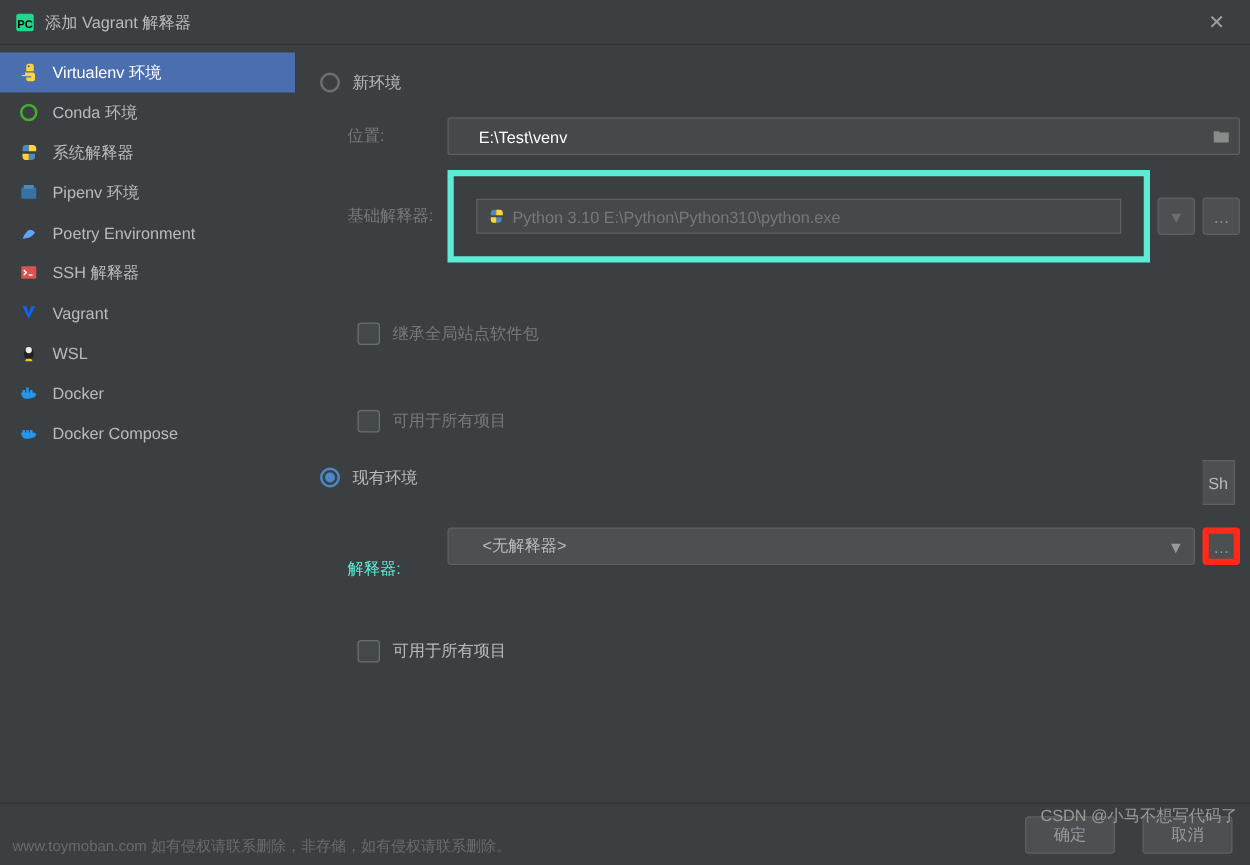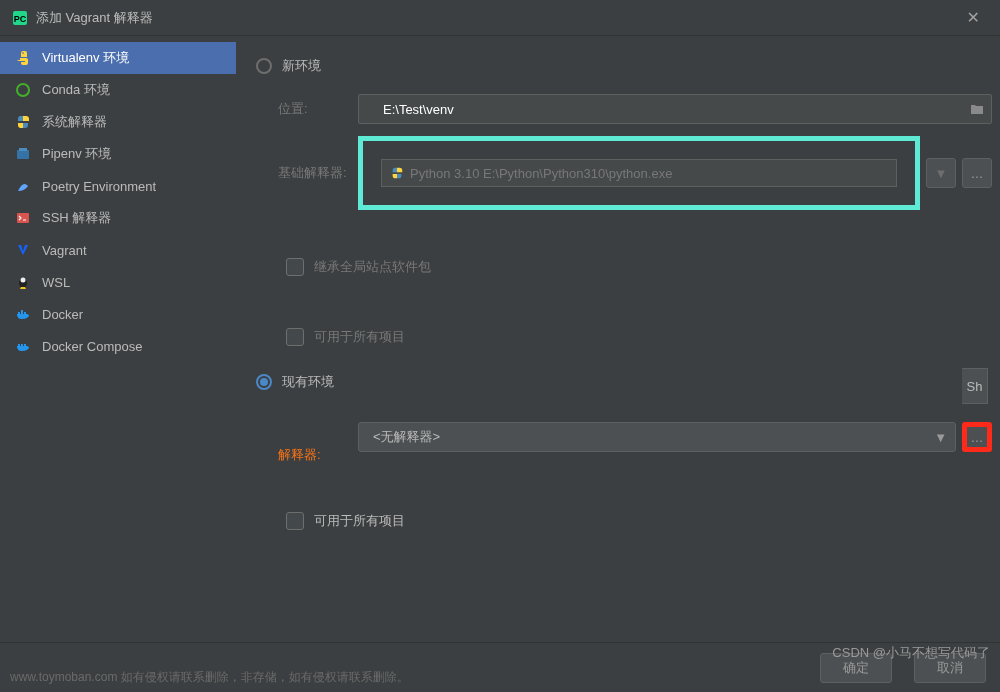--- a/index.html
+++ b/index.html
@@ -19,38 +19,38 @@
 
 .content { flex: 1; padding: 18px 8px 0 20px; position: relative; }
 
 .radio-row { display: flex; align-items: center; height: 24px; margin-bottom: 16px; text-align: right; }
 .radio { width: 16px; height: 16px; border-radius: 50%; border: 2px solid #6e6e6e; margin-right: 10px; display: flex; align-items: center; justify-content: center; }
 .radio.selected { border-color: #4a88c7; }
 .radio.selected::after { content: ""; width: 8px; height: 8px; border-radius: 50%; background: #4a88c7; }
 
 .form-row { display: flex; align-items: center; margin-bottom: 12px; margin-left: 22px; }
 .form-row .label { width: 80px; color: #787878; font-size: 13px; }
-.form-row .label.normal { color: #f97316; margin-top: 36px; }
+.form-row .label.normal { color: #5eead4; margin-top: 36px; }
 .form-row .field-wrap { flex: 1; display: flex; align-items: center; gap: 6px; }
 
 .textfield { flex: 1; height: 30px; background: #45494a; border: 1px solid #5e6060; border-radius: 2px; padding: 0 24px; display: flex; align-items: center; color: #ffffff; position: relative; }
 .textfield .folder-icon { position: absolute; right: 6px; top: 6px; color: #787878; }
 
 .base-interp-wrap { border: 5px solid #5eead4; padding: 18px; flex: 1; display: flex; align-items: center; }
 .base-interp-field { flex: 1; height: 28px; background: #45494a; border: 1px solid #5e6060; padding: 0 8px; display: flex; align-items: center; color: #787878; gap: 6px; }
 
 .icon-btn { width: 30px; height: 30px; background: #4c5052; border: 1px solid #5e6060; border-radius: 3px; display: flex; align-items: center; justify-content: center; color: #9a9a9a; cursor: pointer; }
 .icon-btn.dropdown { color: #6e6e6e; }
 
 .checkbox-row { display: flex; align-items: center; height: 26px; margin-left: 30px; margin-bottom: 6px; margin-top: 44px; }
 .checkbox { width: 18px; height: 18px; border: 1px solid #6e6e6e; border-radius: 3px; margin-right: 10px; background: #43494a; }
 .checkbox-row .cb-label { color: #787878; }
 .checkbox-row.normal .cb-label { color: #bbbbbb; }
 
-.dropdown-field { flex: 1; height: 30px; background: #4c5052; border: 1px solid #5e6060; border-radius: 3px; padding: 0 14px; display: flex; align-items: center; color: #bbbbbb; position: relative; }
+.dropdown-field { flex: 1; height: 30px; background: #4c5052; border: 1px solid #5e6060; border-radius: 3px; padding: 0 27px; display: flex; align-items: center; color: #bbbbbb; position: relative; }
 .dropdown-field .chev { position: absolute; right: 8px; color: #9a9a9a; }
 
 .browse-highlight { border: 5px solid #ff2a1a; }
 
 .show-btn { position: absolute; right: 12px; top: 332px; width: 26px; height: 36px; background: #4c5052; border: 1px solid #5e6060; border-left: none; display: flex; align-items: center; justify-content: center; color: #bbbbbb; font-size: 13px; }
 
 .footer { position: absolute; bottom: 0; left: 0; right: 0; height: 50px; display: flex; align-items: center; justify-content: flex-end; padding: 0 14px; gap: 22px; border-top: 1px solid #323232; }
 .footer .btn { min-width: 72px; height: 30px; background: #4c5052; border: 1px solid #5e6060; border-radius: 3px; display: flex; align-items: center; justify-content: center; color: #9a9a9a; cursor: pointer; }
 
 .watermark1 { position: absolute; bottom: 6px; left: 10px; color: #6a6a6a; font-size: 12px; }

